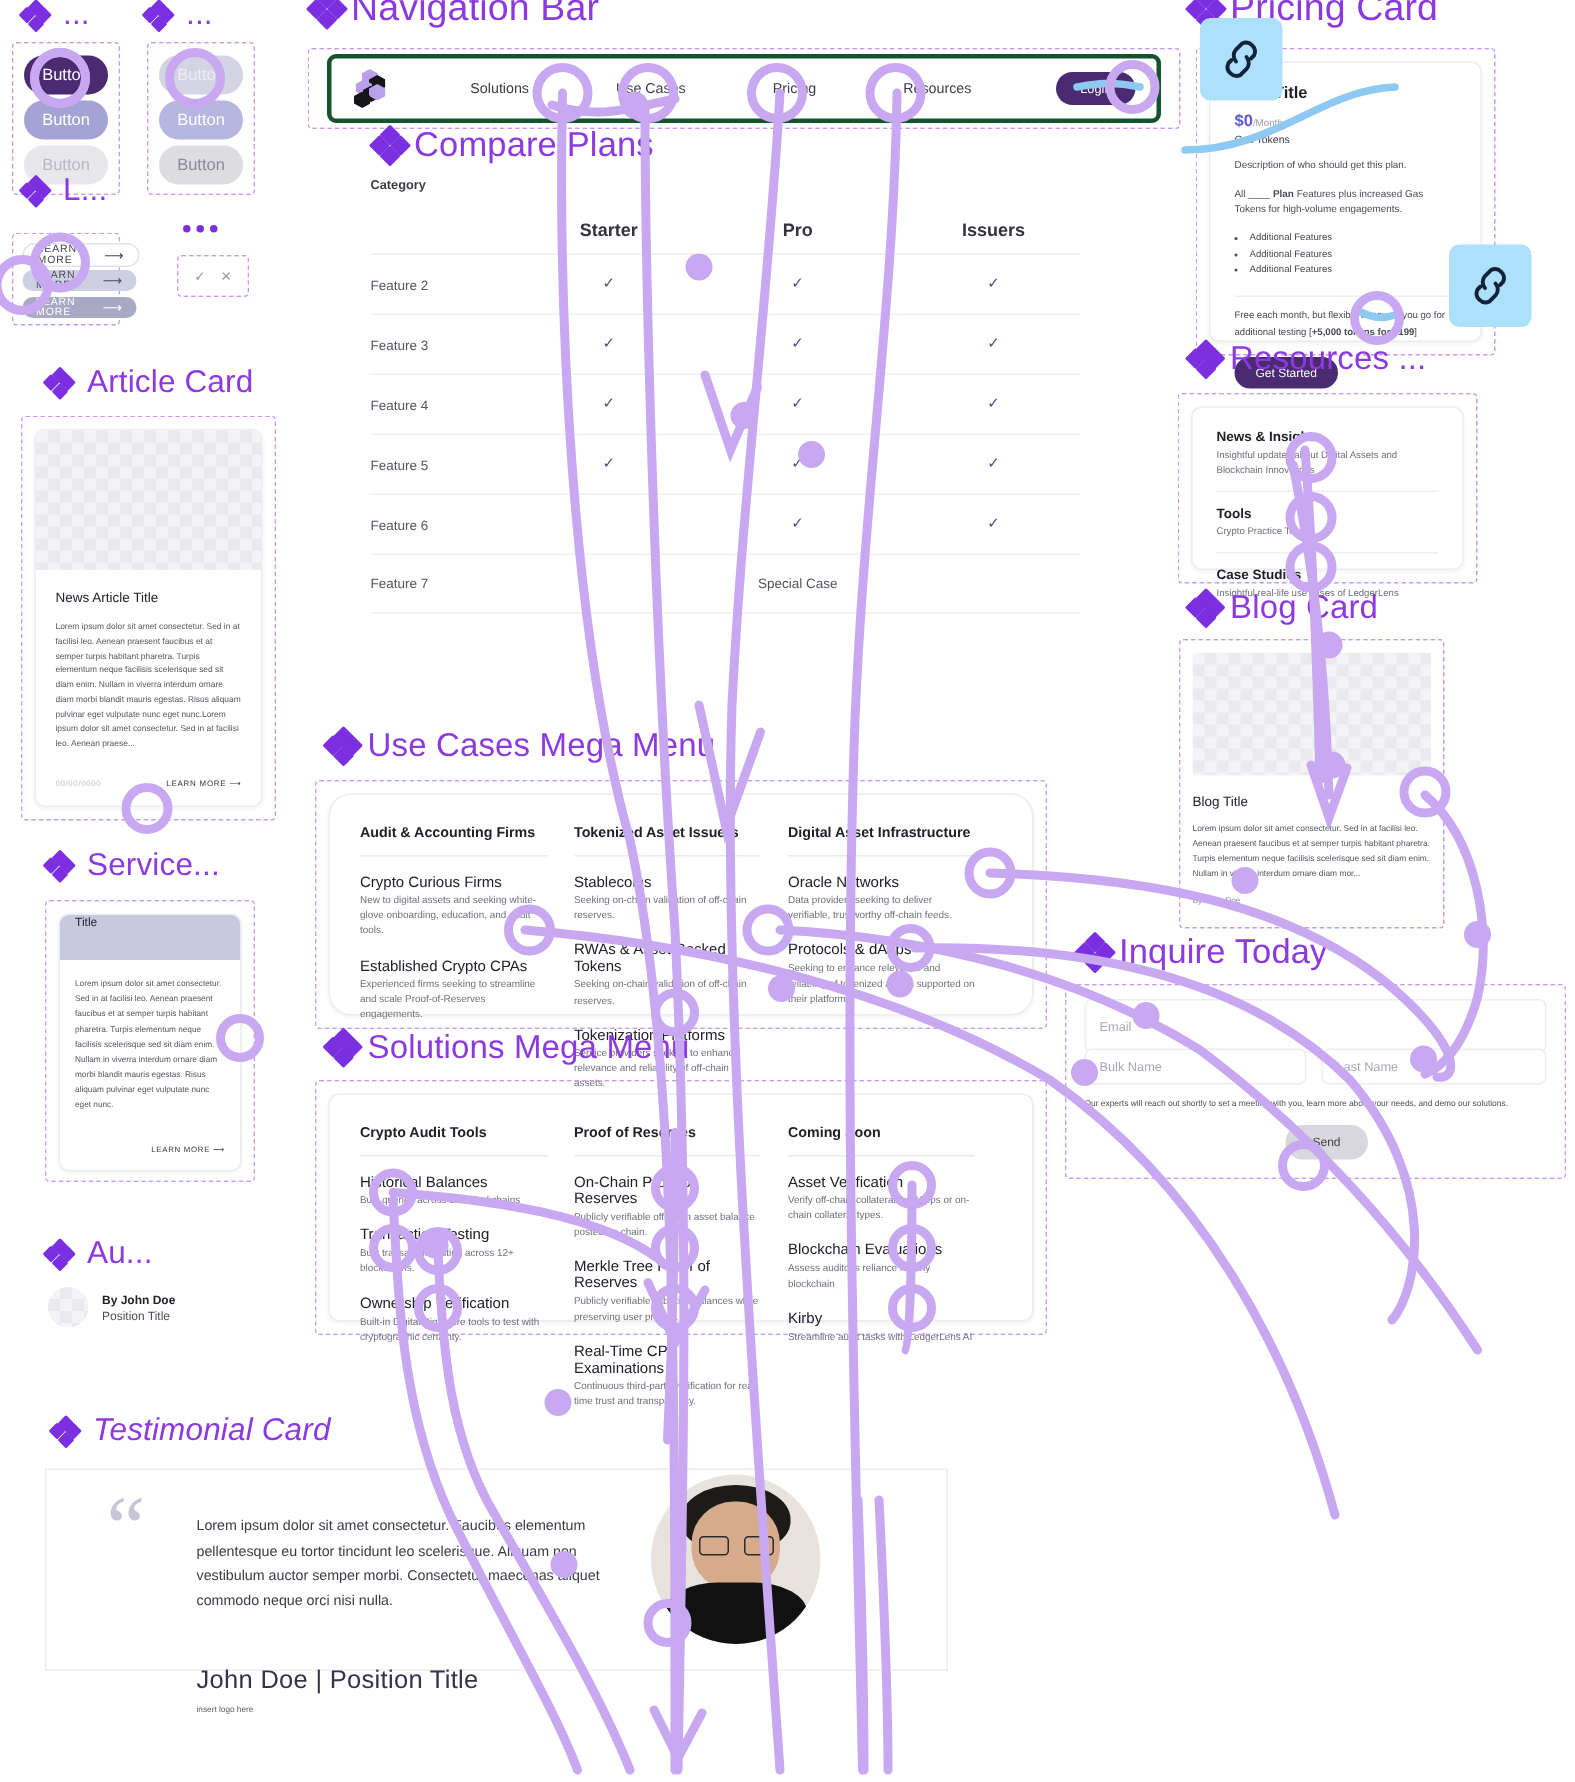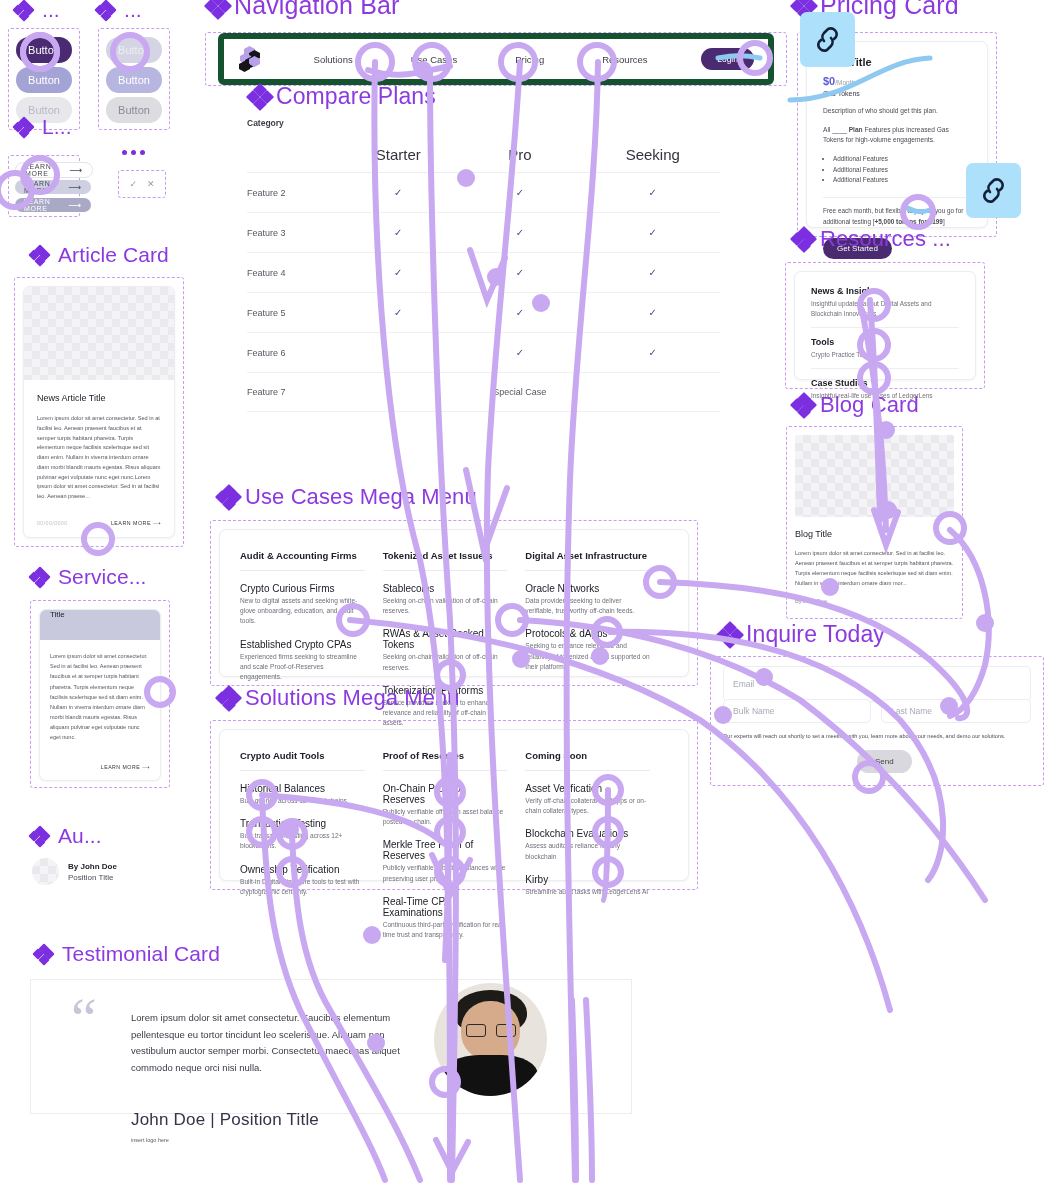--- a/index.html
+++ b/index.html
@@ -45,37 +45,37 @@
   .b-l1{background:#d4d4e4;color:#ededf3;}
   .b-l2{background:#b6b6e0;color:#fff;}
   .b-l3{background:#dcdce1;color:#8b8b96;}
 
   .lm{display:flex;align-items:center;justify-content:space-between;border-radius:14px;font-size:7px;letter-spacing:.6px;padding:0 9px;}
   .lm .arw{font-size:9px;}
 
   
   .navwrap{width:100%;height:100%;display:flex;align-items:center;}
   .navbar{
-    flex:1;height:40px;margin:0 12px;border:6px solid #14532d;border-radius:6px;background:#fff;
+    flex:1;height:40px;margin:0 12px;border:3px solid #14532d;border-radius:6px;background:#fff;
     display:flex;align-items:center;padding:0 14px;box-shadow:0 1px 2px rgba(0,0,0,.03);
   }
   .navlinks{flex:1;display:flex;justify-content:center;gap:58px;}
   .navlinks span{font-size:9.5px;color:#3c3c46;}
   .loginbtn{background:#4a2a70;color:#fff;font-size:8.5px;border-radius:14px;padding:6px 16px;}
   .logo{width:22px;height:26px;position:relative;}
   .logo u{position:absolute;display:block;width:11px;height:11px;}
   .logo u:before{content:"";position:absolute;inset:0;background:#151519;
     clip-path:polygon(50% 0,100% 27%,100% 73%,50% 100%,0 73%,0 27%);}
   .logo u.p:before{background:#b9a0ea;}
 
   
   .ctab{width:100%;font-size:9px;}
   .ctab .cat{font-size:8.5px;color:#3c3c46;font-weight:600;padding-bottom:12px;}
   .ctab table{width:100%;border-collapse:collapse;}
-  .ctab th{font-size:15px;font-weight:400;color:#33333d;text-align:center;padding:6px 0 9px;border-bottom:1px solid #eeeef2;margin-left:34px;}
+  .ctab th{font-size:12px;font-weight:700;color:#33333d;text-align:center;padding:6px 0 9px;border-bottom:1px solid #eeeef2;margin-left:34px;}
   .ctab th.first{text-align:left;}
   .ctab td{font-size:9px;color:#55555f;padding:14px 0;border-bottom:1px solid #f0f0f4;text-align:center;}
   .ctab td.first{text-align:left;}
   .ctab .ck{color:#4a4a8a;font-size:10px;}
 
   
   .mega{display:flex;padding:20px 20px 22px;gap:0;}
   .megacol{flex:1;padding-right:18px;}
   .megacol h4{margin:0 0 9px;font-size:9.5px;font-weight:600;color:#20202a;}
   .megacol .rule{height:1px;background:#e9e9ef;margin-bottom:12px;}
@@ -257,21 +257,21 @@
   <span class="lbl">Au...</span>
 </div>
 <div class="abs" style="left:32px;top:858px;display:flex;align-items:center;gap:9px;">
   <div class="ph" style="width:27px;height:27px;border-radius:50%;"></div>
   <div>
     <div style="font-size:8px;font-weight:600;color:#22222c;">By John Doe</div>
     <div style="font-size:8px;color:#4d4d58;margin-top:2px;">Position Title</div>
   </div>
 </div>
 
-<div class="abs sec-title" style="left:34px;top:942px;">
+<div class="abs sec-title" style="left:34px;top:942px;font-style:italic;">
   <span class="dia">
       <i class="a"></i>
       <i class="b"></i>
       <i class="c"></i>
       <i class="d"></i>
     </span>
   <span class="lbl">Testimonial Card</span>
 </div>
 <div class="abs" style="left:30px;top:979px;width:600px;height:133px;border:1px solid #ededf1;background:#fff;">
   <div class="abs quote" style="left:40px;top:16px;">“</div>
@@ -328,21 +328,21 @@
   <span class="lbl" style="font-size:23px;">Compare Plans</span>
 </div>
 <div class="abs ctab" style="left:247px;top:118px;width:473px;">
   <div class="cat">Category</div>
   <table>
     <thead>
         <tr>
       <th class="first"></th>
       <th>Starter</th>
       <th>Pro</th>
-      <th>Seeking</th>
+      <th>Issuers</th>
     </tr>
       </thead>
     <tbody id="compare-body">
         <tr>
           <td class="first">Feature 2</td>
           <td><span class="ck">✓</span></td>
           <td><span class="ck">✓</span></td>
           <td><span class="ck">✓</span></td>
         </tr>
         <tr>
@@ -382,21 +382,21 @@
 <div class="abs sec-title" style="left:217px;top:484px;">
   <span class="dia" style="width:23px;height:23px;">
       <i class="a" style="width:10px;height:10px;left:6.5px;top:0"></i>
       <i class="b" style="width:10px;height:10px;left:0;top:6.5px"></i>
       <i class="c" style="width:10px;height:10px;left:13px;top:6.5px"></i>
       <i class="d" style="width:10px;height:10px;left:6.5px;top:13px"></i>
     </span>
   <span class="lbl" style="font-size:22px;">Use Cases Mega Menu</span>
 </div>
 <div class="abs dash" style="left:210px;top:520px;width:486px;height:164px;">
-  <div class="abs card" style="left:8px;top:8px;right:8px;bottom:8px;">
+  <div class="abs card" style="left:8px;top:8px;right:8px;bottom:8px;border-radius:15px;">
     <div class="mega" id="use-cases-cols">
         <div class="megacol">
           <h4>Audit &amp; Accounting Firms</h4>
           <div class="rule"></div>
           <div class="mitem">
             <div class="t">Crypto Curious Firms</div>
             <div class="d">New to digital assets and seeking white-glove onboarding, education, and audit tools.</div>
           </div>
           <div class="mitem">
             <div class="t">Established Crypto CPAs</div>

